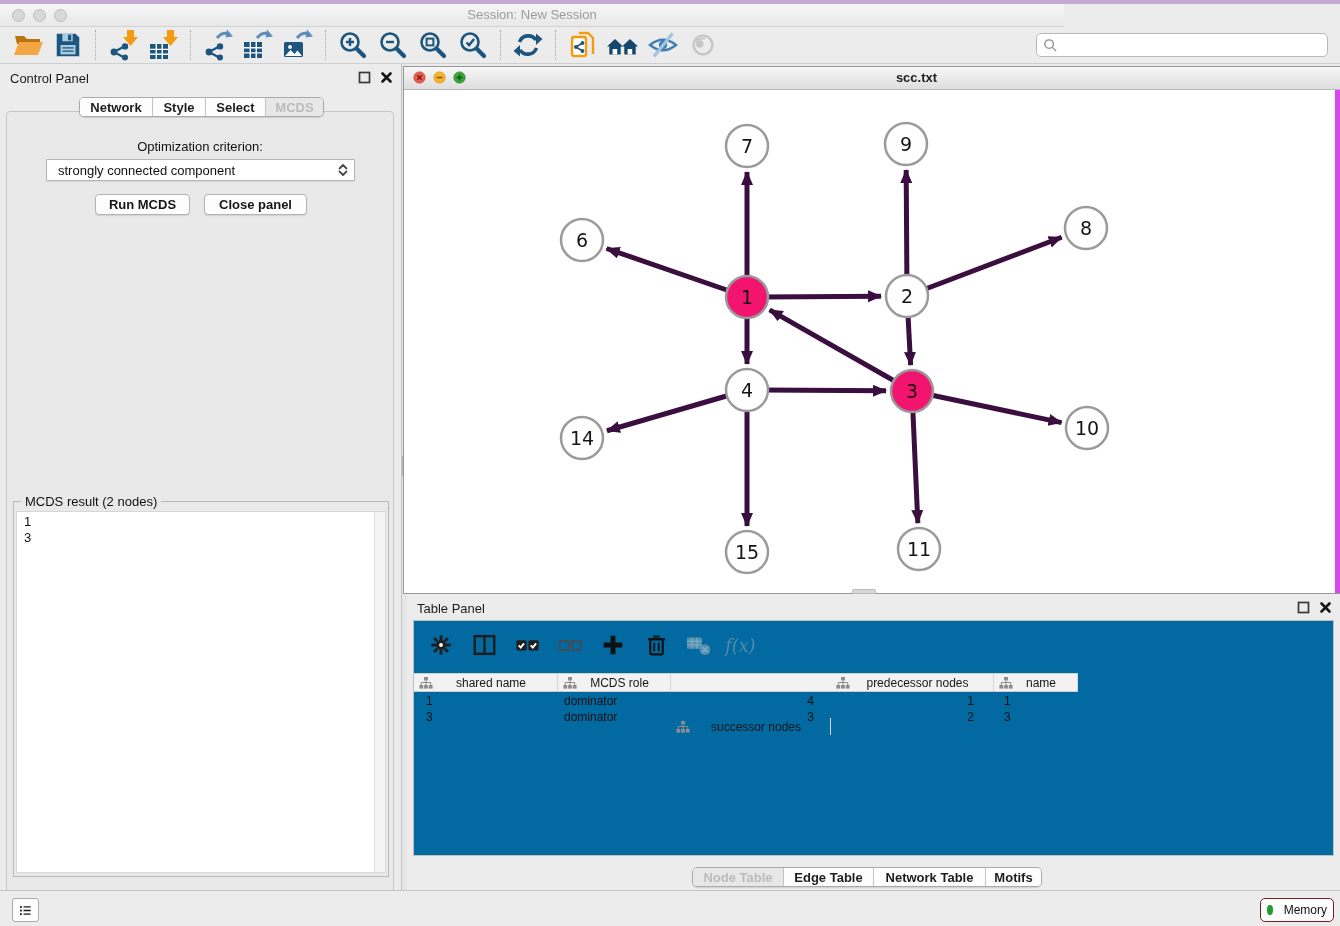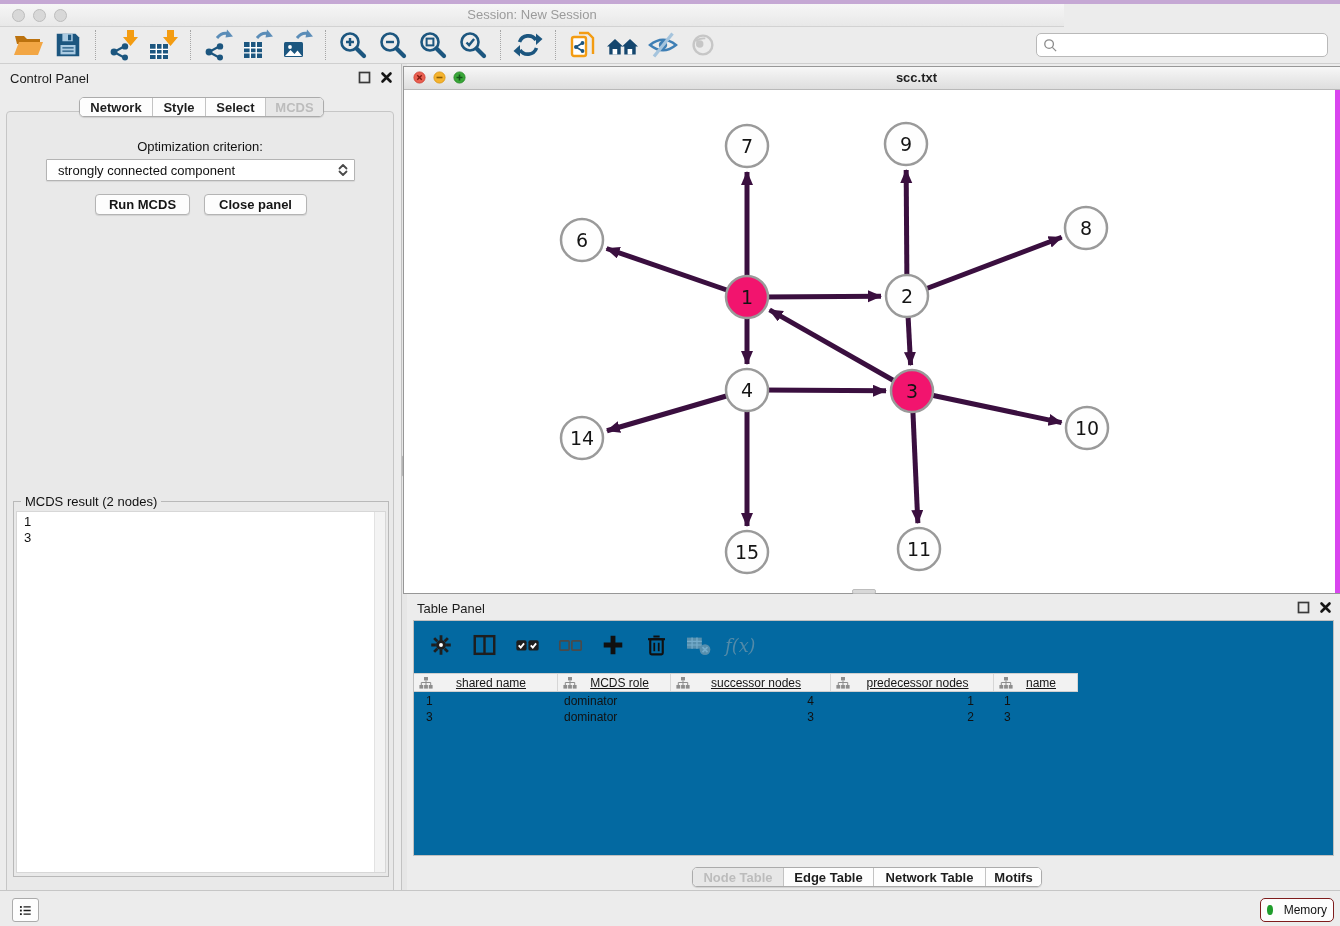--- a/index.html
+++ b/index.html
@@ -75,21 +75,21 @@
   #graph-canvas{position:absolute;left:0;top:23px;width:931px;height:503px;background:#fff;}
 
   
   #table-panel{left:407px;top:594px;width:933px;height:296px;background:#ececec;}
   #tp-content{position:absolute;left:6px;top:26px;width:921px;height:236px;background:#0369a1;border:1px solid #c0c0c0;}
   #tp-toolbar{position:absolute;left:10px;top:6px;height:38px;display:flex;align-items:center;gap:9px;}
   .tp-btn{width:34px;height:32px;border:0;background:transparent;display:flex;align-items:center;justify-content:center;padding:0;cursor:pointer;}
   #tp-header{position:absolute;left:0;top:52px;height:19px;display:flex;background:#f2f2f2;
     border-top:1px solid #cfcfcf;border-bottom:1px solid #cfcfcf;}
   .th-cell{height:100%;display:flex;align-items:center;border-right:1px solid #d6d6d6;padding-left:5px;}
-  .th-cell .th-label{flex:1;text-align:center;font-size:12px;color:#161616;padding-right:8px;text-decoration:underline;}
+  .th-cell .th-label{flex:1;text-align:center;font-size:12px;color:#161616;padding-right:8px;}
   #tp-rows{position:absolute;left:0;top:72px;width:100%;}
   .t-row{display:flex;height:16px;align-items:center;cursor:default;}
   .t-cell{font-size:12px;color:#111;height:100%;line-height:16px;white-space:nowrap;overflow:hidden;}
 
   #tp-tabs{left:285px;top:273px;height:20px;}
   #tp-tabs .seg{font-weight:bold;}
   #tp-tabs .seg:nth-child(1){width:91px;}#tp-tabs .seg:nth-child(2){width:90px;}
   #tp-tabs .seg:nth-child(3){width:112px;}#tp-tabs .seg:nth-child(4){width:55px;}
 
   
@@ -548,21 +548,21 @@
                 <rect x="5" y="0" width="4" height="3.4"></rect>
                 <rect x="0.4" y="8" width="3.8" height="3.6"></rect>
                 <rect x="5.1" y="8" width="3.8" height="3.6"></rect>
                 <rect x="9.8" y="8" width="3.8" height="3.6"></rect>
               </g>
               <path d="M7 3.4v2.1M2.3 8V5.5h9.4V8M7 5.5V8" stroke="#8d8d8d" fill="none"></path>
             </svg>
           </span>
           <span class="th-label">MCDS role</span>
         </div>
-        <div class="th-cell" style="width: 160px;">
+        <div class="th-cell" style="width: 160px; margin-top: 44px;">
           <span style="display: flex;">
             <svg width="14" height="12" viewBox="0 0 14 12">
               <g fill="#8d8d8d">
                 <rect x="5" y="0" width="4" height="3.4"></rect>
                 <rect x="0.4" y="8" width="3.8" height="3.6"></rect>
                 <rect x="5.1" y="8" width="3.8" height="3.6"></rect>
                 <rect x="9.8" y="8" width="3.8" height="3.6"></rect>
               </g>
               <path d="M7 3.4v2.1M2.3 8V5.5h9.4V8M7 5.5V8" stroke="#8d8d8d" fill="none"></path>
             </svg>

